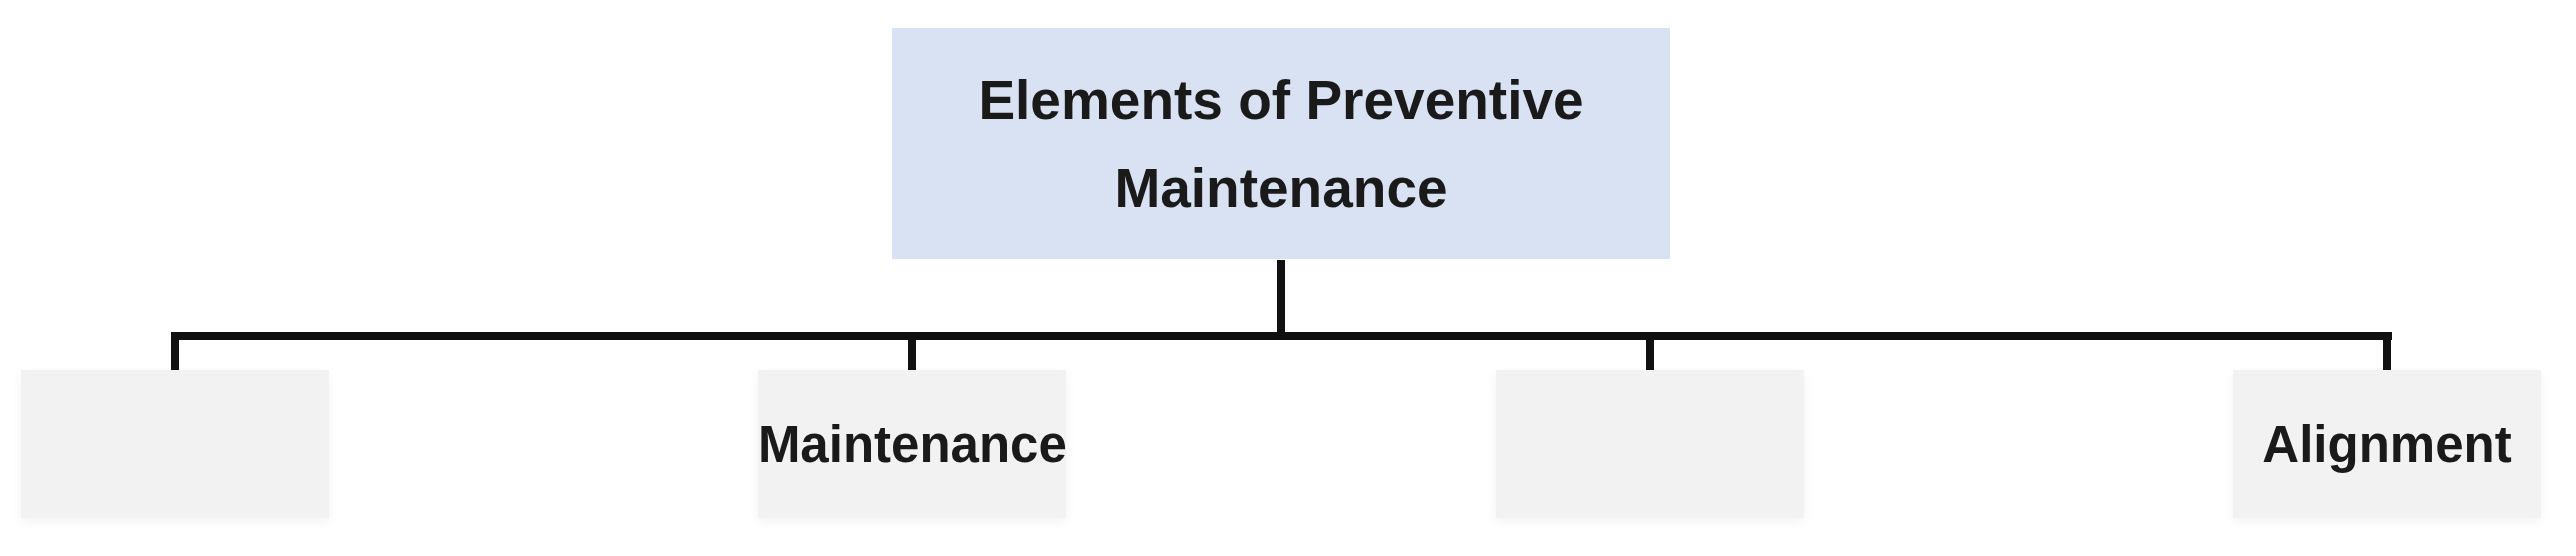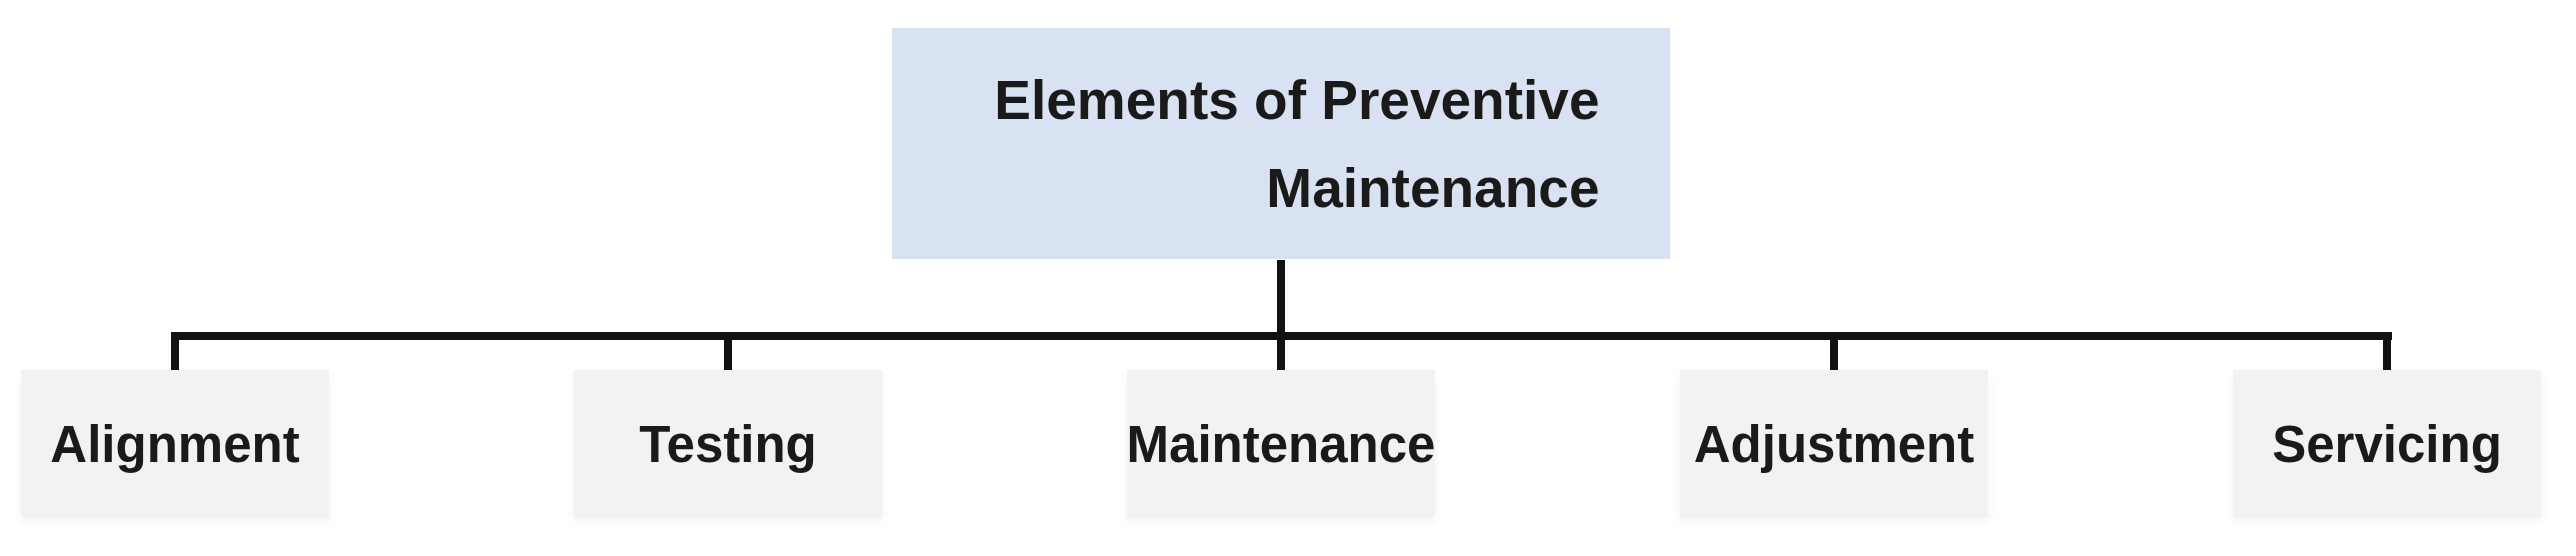--- a/index.html
+++ b/index.html
@@ -2,21 +2,21 @@
 <html style="--root-fill: #d9e2f3; --child-fill: #f2f2f2; --connector: #111111; --text: #1a1a1a; --bg: #ffffff;font-size:14px"><head>
 <meta charset="utf-8">
 <style>
   :root{
     --root-fill:#d9e2f3;
     --child-fill:#f2f2f2;
     --connector:#111111;
     --text:#1a1a1a;
     --bg:#ffffff;
   }
-  *{margin:0;padding:0;box-sizing:border-box;text-align:right;}
+  *{margin:0;padding:0;box-sizing:border-box;}
   html,body{background:var(--bg);}
   body{font-family:"Liberation Sans","DejaVu Sans",sans-serif;}
 
   #canvas{
     position:relative;
     width:2576px;
     height:556px;
     background:var(--bg);
     overflow:hidden;
   }
@@ -94,34 +94,28 @@
   <div class="top-box">
     <span class="top-label">Elements of Preventive Maintenance</span>
   </div>
 
   <div class="stem"></div>
   <div class="hline"></div>
 
   <div class="row">
       <div class="cell">
         <div class="drop"></div>
-        <span class="cell-label">Alignment</span>
-      </div>
-      <div class="cell">
-        <div class="drop"></div>
-        <span class="cell-label">Testing</span>
       </div>
       <div class="cell">
         <div class="drop"></div>
         <span class="cell-label">Maintenance</span>
       </div>
       <div class="cell">
         <div class="drop"></div>
-        <span class="cell-label">Adjustment</span>
       </div>
       <div class="cell">
         <div class="drop"></div>
-        <span class="cell-label">Servicing</span>
+        <span class="cell-label">Alignment</span>
       </div>
     </div>
 
 </div>
 
 
 </body></html>

